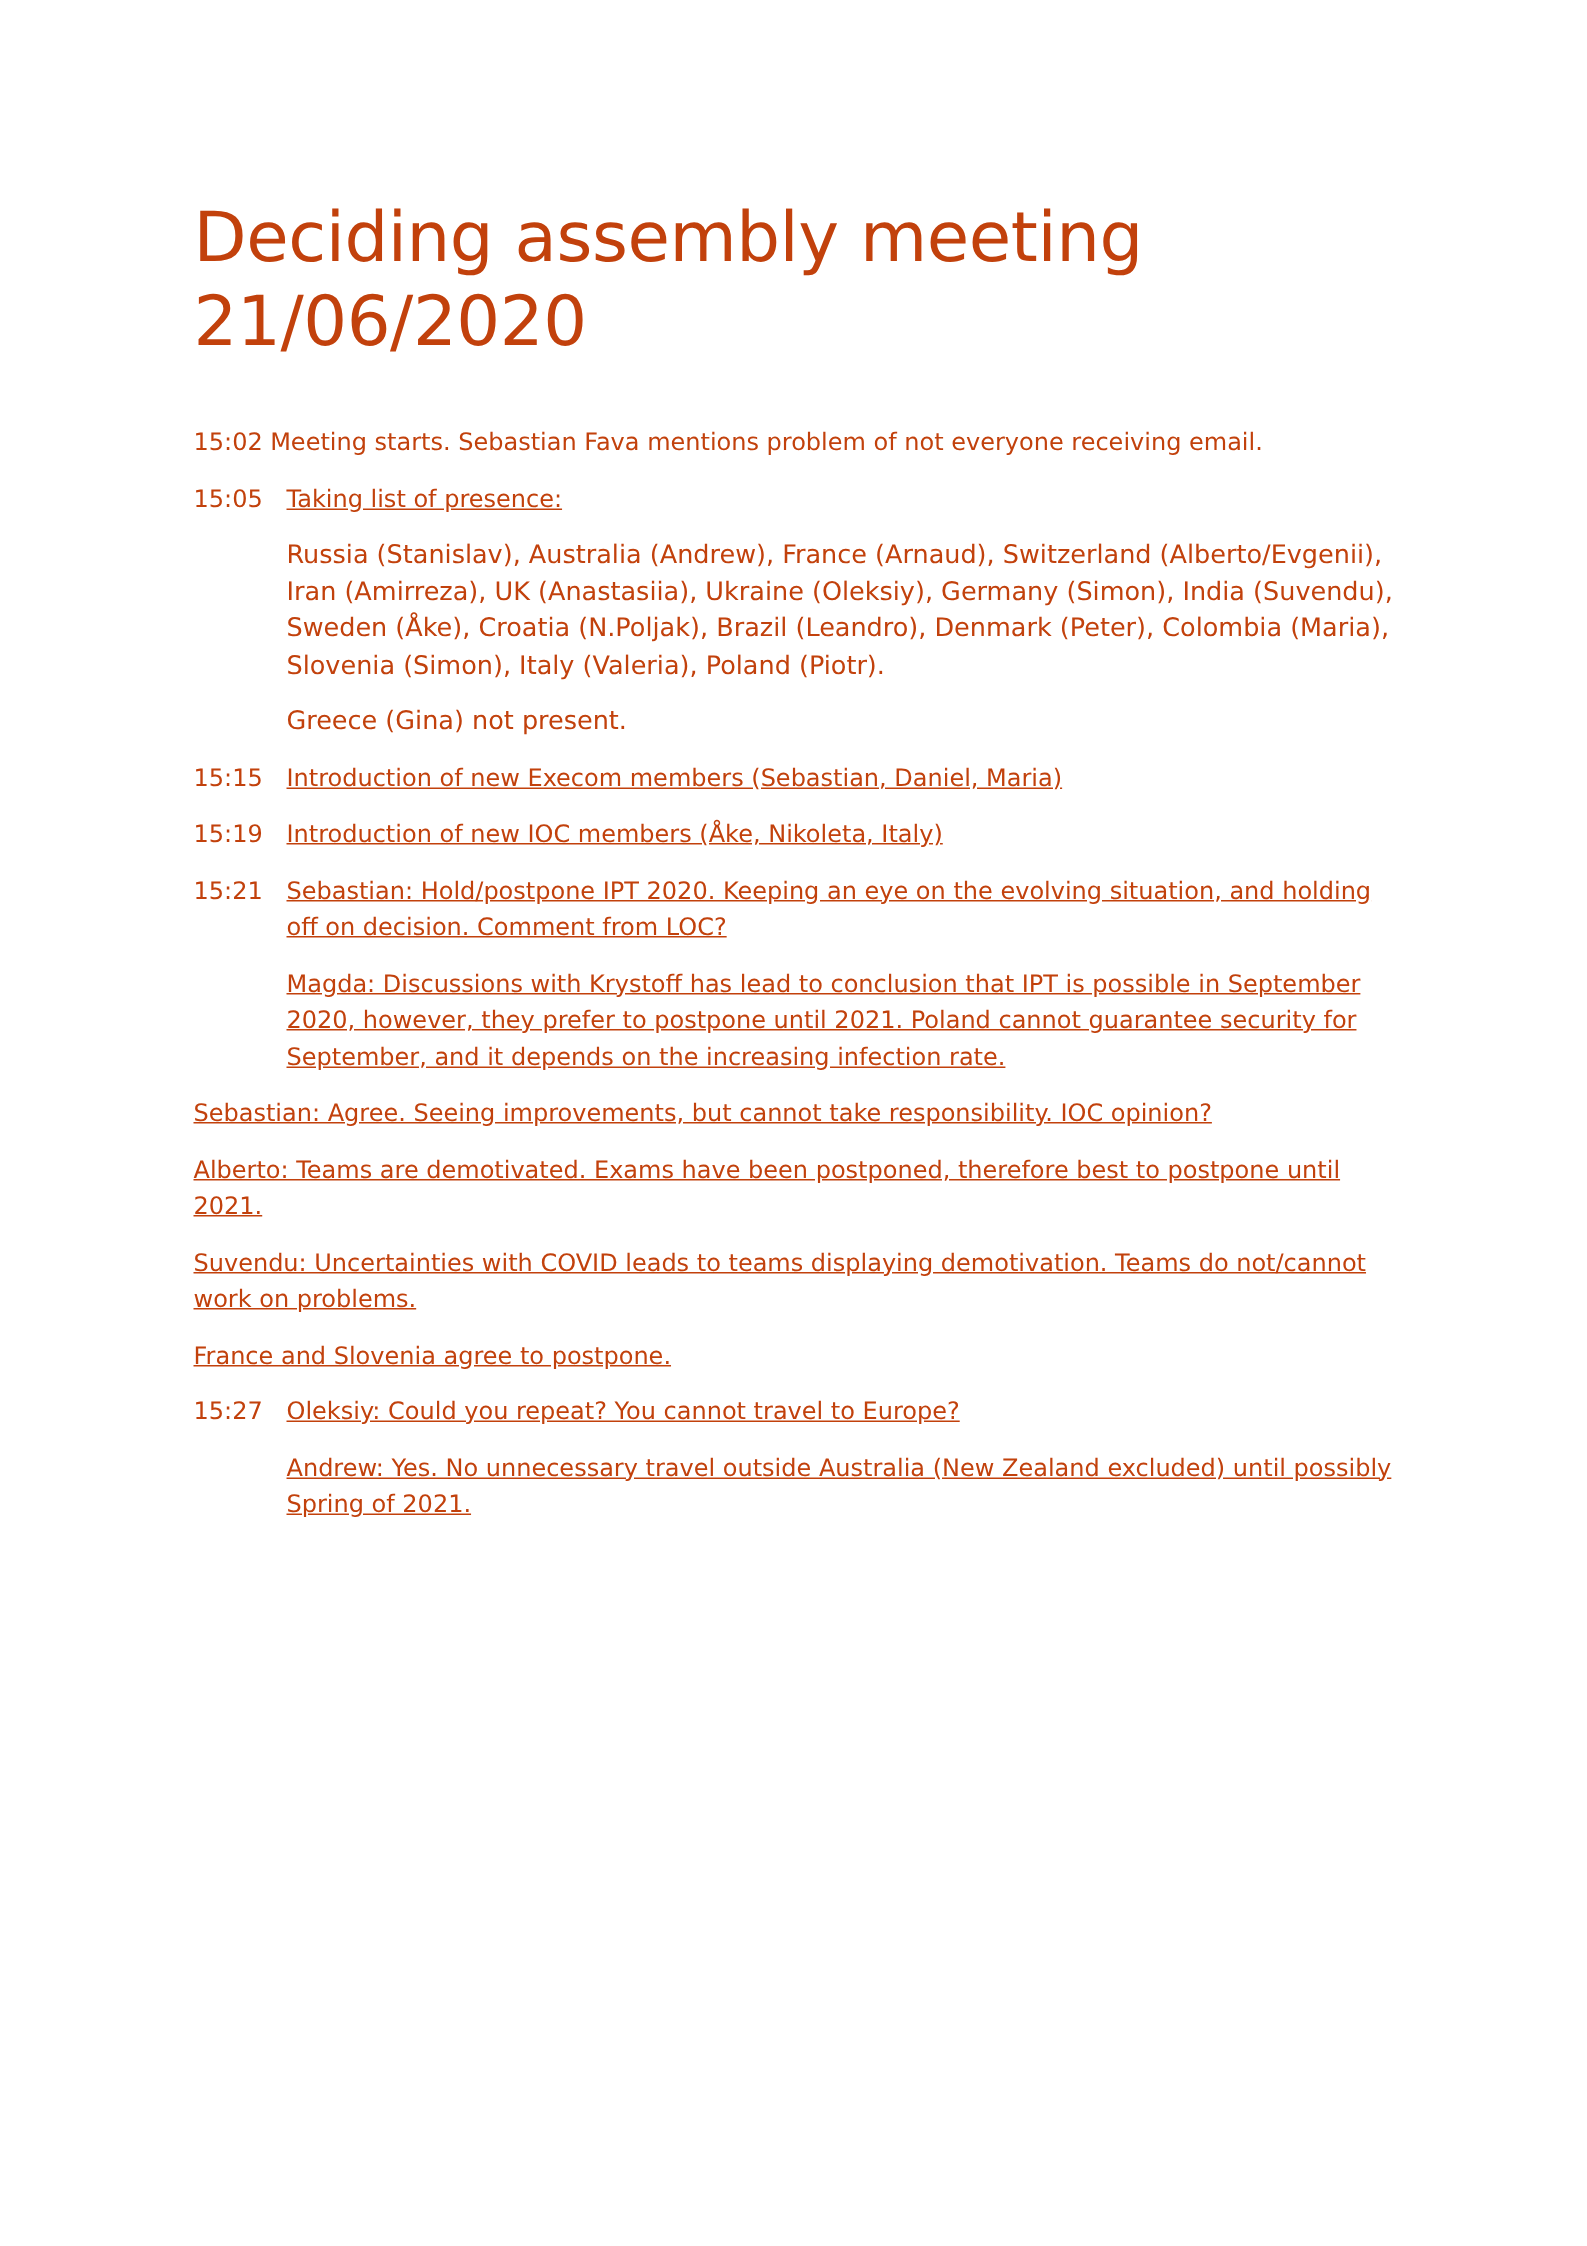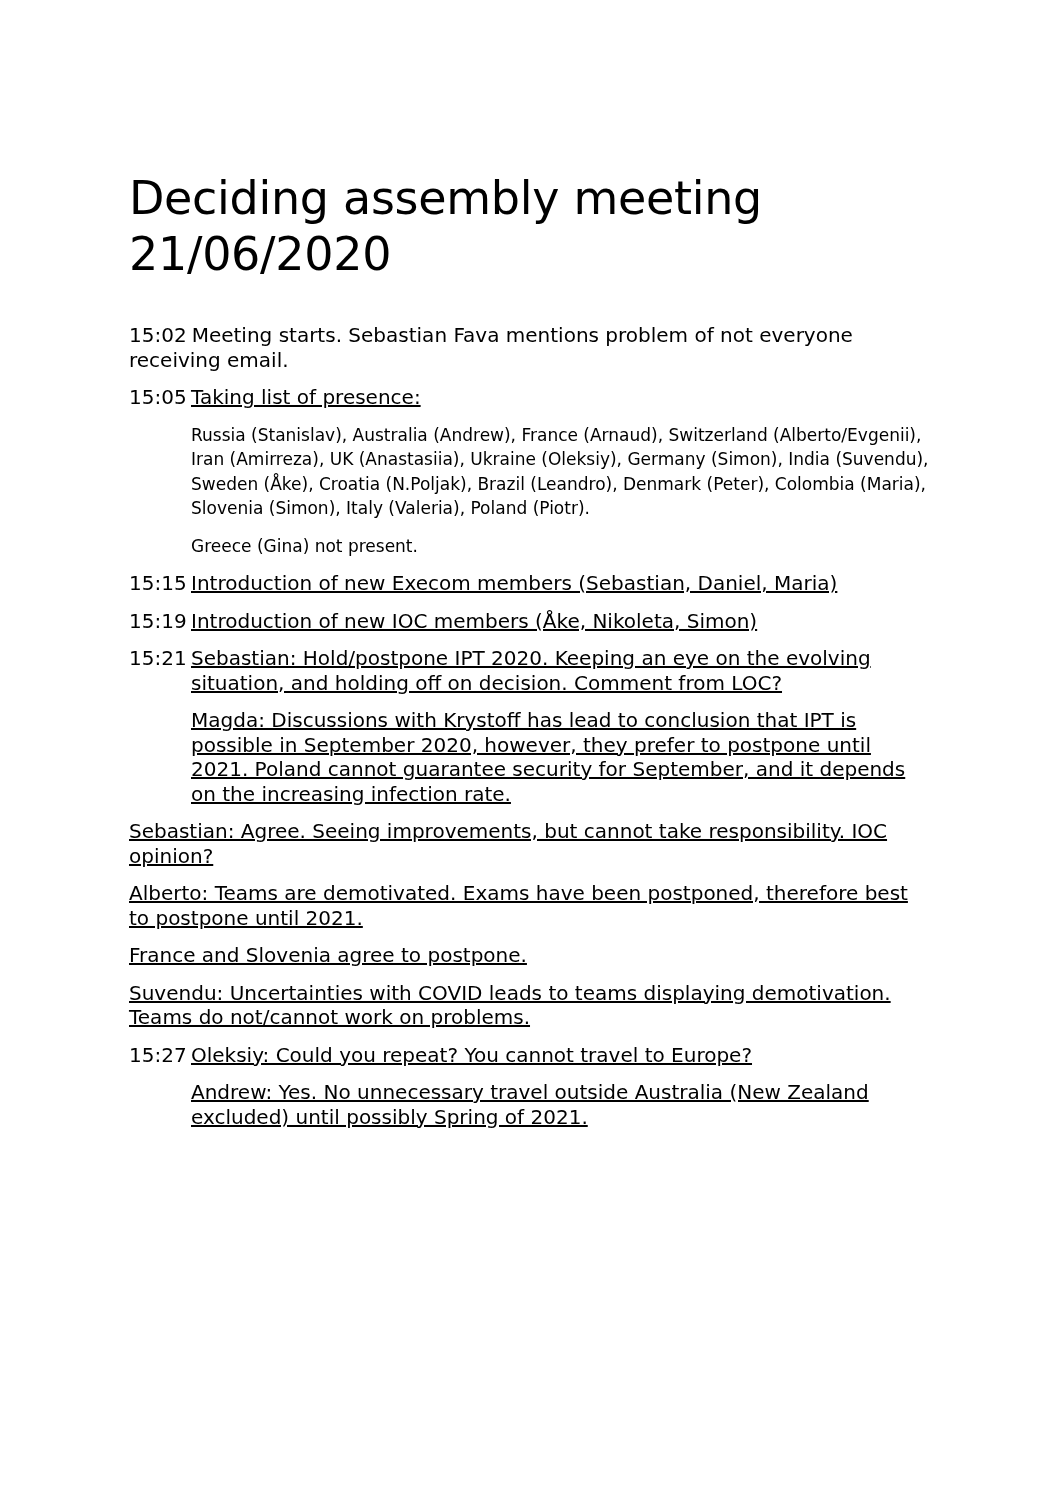--- a/index.html
+++ b/index.html
@@ -1,25 +1,25 @@
 <!DOCTYPE html>
 <html><head>
   <meta charset="utf-8">
   <style>
     html, body { margin: 0; padding: 0; background: #ffffff; }
     body { width: 1058px; height: 1497px; position: relative; overflow: hidden; }
     .page {
       position: absolute; left: 129px; top: 130px; width: 800px;
-      font-family: "DejaVu Sans", sans-serif; color: #000000; margin-top: 40px;
+      font-family: "DejaVu Sans", sans-serif; color: #c2410c;
     }
     .title {
       font-size: 46px; line-height: 56px; font-weight: normal; margin: 0 0 41px 0;
       letter-spacing: -0.3px;
     }
-    .entry { display: flex; font-size: 20px; line-height: 24.5px; margin-bottom: 13px; }
+    .entry { display: flex; font-size: 16px; line-height: 24.5px; margin-bottom: 13px; }
     .time { width: 62px; flex: 0 0 62px; white-space: nowrap; }
     .body { flex: 1; text-decoration: underline; }
     .body p { margin: 0 0 13px 0; }
     .body p:last-child { margin-bottom: 0; }
     .entry.full { display: block; }
     .entry.full .time { display: inline; width: auto; margin-right: 5px; }
     .indent { padding-left: 62px; font-size: 17px; line-height: 24.5px; margin-bottom: 13px; }
     .indent p { margin: 0 0 13px 0; }
     .indent p:last-child { margin-bottom: 0; }
   </style>
@@ -50,38 +50,38 @@
   <div class="entry">
     <span class="time">15:15</span>
     <div class="body">
         <p>Introduction of new Execom members (Sebastian, Daniel, Maria)</p>
       </div>
   </div>
 
   <div class="entry">
     <span class="time">15:19</span>
     <div class="body">
-        <p>Introduction of new IOC members (Åke, Nikoleta, Simon)</p>
+        <p>Introduction of new IOC members (Åke, Nikoleta, Italy)</p>
       </div>
   </div>
 
   <div class="entry">
     <span class="time">15:21</span>
     <div class="body">
       <p>Sebastian: Hold/postpone IPT 2020. Keeping an eye on the evolving situation, and holding off on decision. Comment from LOC?</p>
       <p>Magda: Discussions with Krystoff has lead to conclusion that IPT is possible in September 2020, however, they prefer to postpone until 2021. Poland cannot guarantee security for September, and it depends on the increasing infection rate.</p>
     </div>
   </div>
 
   <div class="entry">
     <div class="body">
       <p>Sebastian: Agree. Seeing improvements, but cannot take responsibility. IOC opinion?</p>
       <p>Alberto: Teams are demotivated. Exams have been postponed, therefore best to postpone until 2021.</p>
+      <p>Suvendu: Uncertainties with COVID leads to teams displaying demotivation. Teams do not/cannot work on problems.</p>
       <p>France and Slovenia agree to postpone.</p>
-      <p>Suvendu: Uncertainties with COVID leads to teams displaying demotivation. Teams do not/cannot work on problems.</p>
     </div>
   </div>
 
   <div class="entry">
     <span class="time">15:27</span>
     <div class="body">
       <p>Oleksiy: Could you repeat? You cannot travel to Europe?</p>
       <p>Andrew: Yes. No unnecessary travel outside Australia (New Zealand excluded) until possibly Spring of 2021.</p>
     </div>
   </div>

